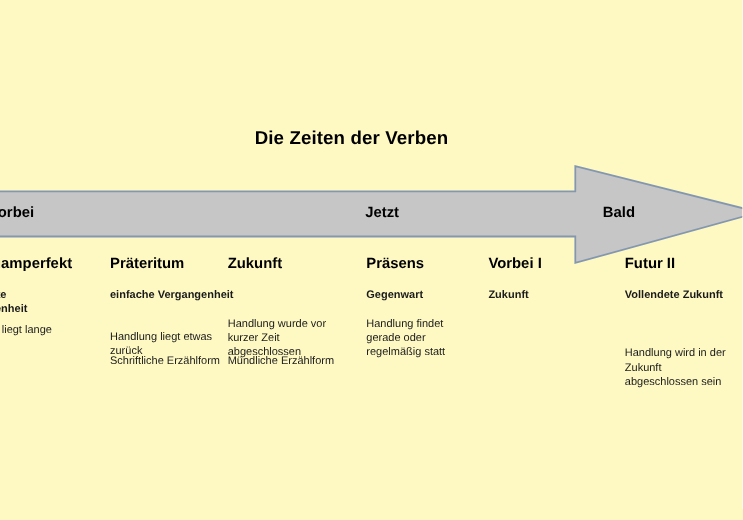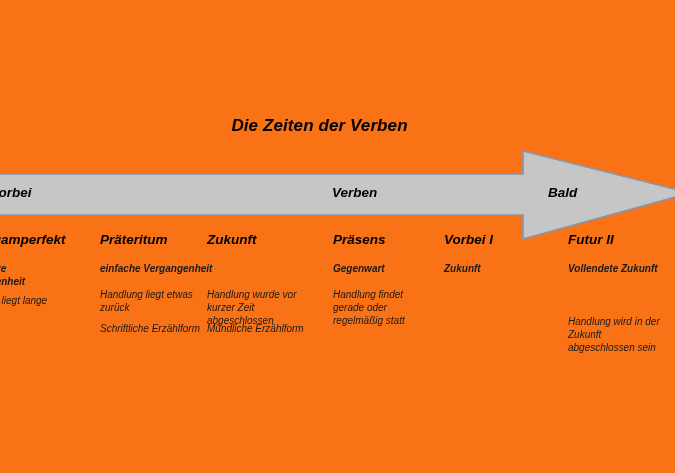--- a/index.html
+++ b/index.html
@@ -8,23 +8,22 @@
     background: #ffffff;
   }
   body {
     font-family: "Liberation Sans", sans-serif;
     -webkit-font-smoothing: antialiased;
   }
   #canvas {
     position: relative;
     width: 675px;
     height: 473px;
-    background: #f97316;
+    background: #fef9c3;
     overflow: hidden;
-    font-style: italic;
   }
 
   
   #chart-title {
     position: absolute;
     left: 0;
     top: 116px;
     width: 639px;
     text-align: center;
     font-size: 17px;
@@ -93,21 +92,21 @@
   .tense-desc.d1 { top: 56px; }
   .tense-desc.d2 { top: 90px; }
 
   
   #col-plusquamperfekt { left: -44px; width: 110px; }
   #col-plusquamperfekt .tense-subtitle { width: 96px; }
   #col-plusquamperfekt .tense-desc.d1 { top: 62px; width: 96px; }
 
   #col-praeteritum { left: 100px;  width: 116px; }
   #col-praeteritum .tense-subtitle { white-space: nowrap; }
-  #col-praeteritum .tense-desc.d1 { width: 104px; }
+  #col-praeteritum .tense-desc.d1 { width: 104px; margin-top: 12px; }
 
   #col-perfekt { left: 207px; width: 120px; }
   #col-perfekt .tense-subtitle { white-space: nowrap; }
   #col-perfekt .tense-desc.d1 { width: 112px; }
 
   #col-praesens { left: 333px; width: 106px; }
   #col-praesens .tense-desc.d1 { width: 100px; }
 
   #col-futur1 { left: 444px; width: 110px; }
   #col-futur1 .tense-desc.d1 { width: 108px; }
@@ -122,21 +121,21 @@
 
   <div id="chart-title">Die Zeiten der Verben</div>
 
   <div id="timeline-arrow">
     <svg viewBox="0 0 730 100" xmlns="http://www.w3.org/2000/svg">
       <polygon points="0,28 563,28 563,5 730,47 563,93 563,69 0,69" fill="#c6c6c6" stroke="#8497b0" stroke-width="1.6"></polygon>
     </svg>
   </div>
 
   <div class="arrow-label" id="arrow-label-vorbei">Vorbei</div>
-  <div class="arrow-label" id="arrow-label-jetzt">Verben</div>
+  <div class="arrow-label" id="arrow-label-jetzt">Jetzt</div>
   <div class="arrow-label" id="arrow-label-bald">Bald</div>
 
   <div class="tense-col" id="col-plusquamperfekt">
     <div class="tense-name">Plusquamperfekt</div>
     <div class="tense-subtitle">Vollendete Vergangenheit</div>
     <div class="tense-desc d1">Handlung liegt lange zurück</div>
   </div>
 
   <div class="tense-col" id="col-praeteritum">
     <div class="tense-name">Präteritum</div>

